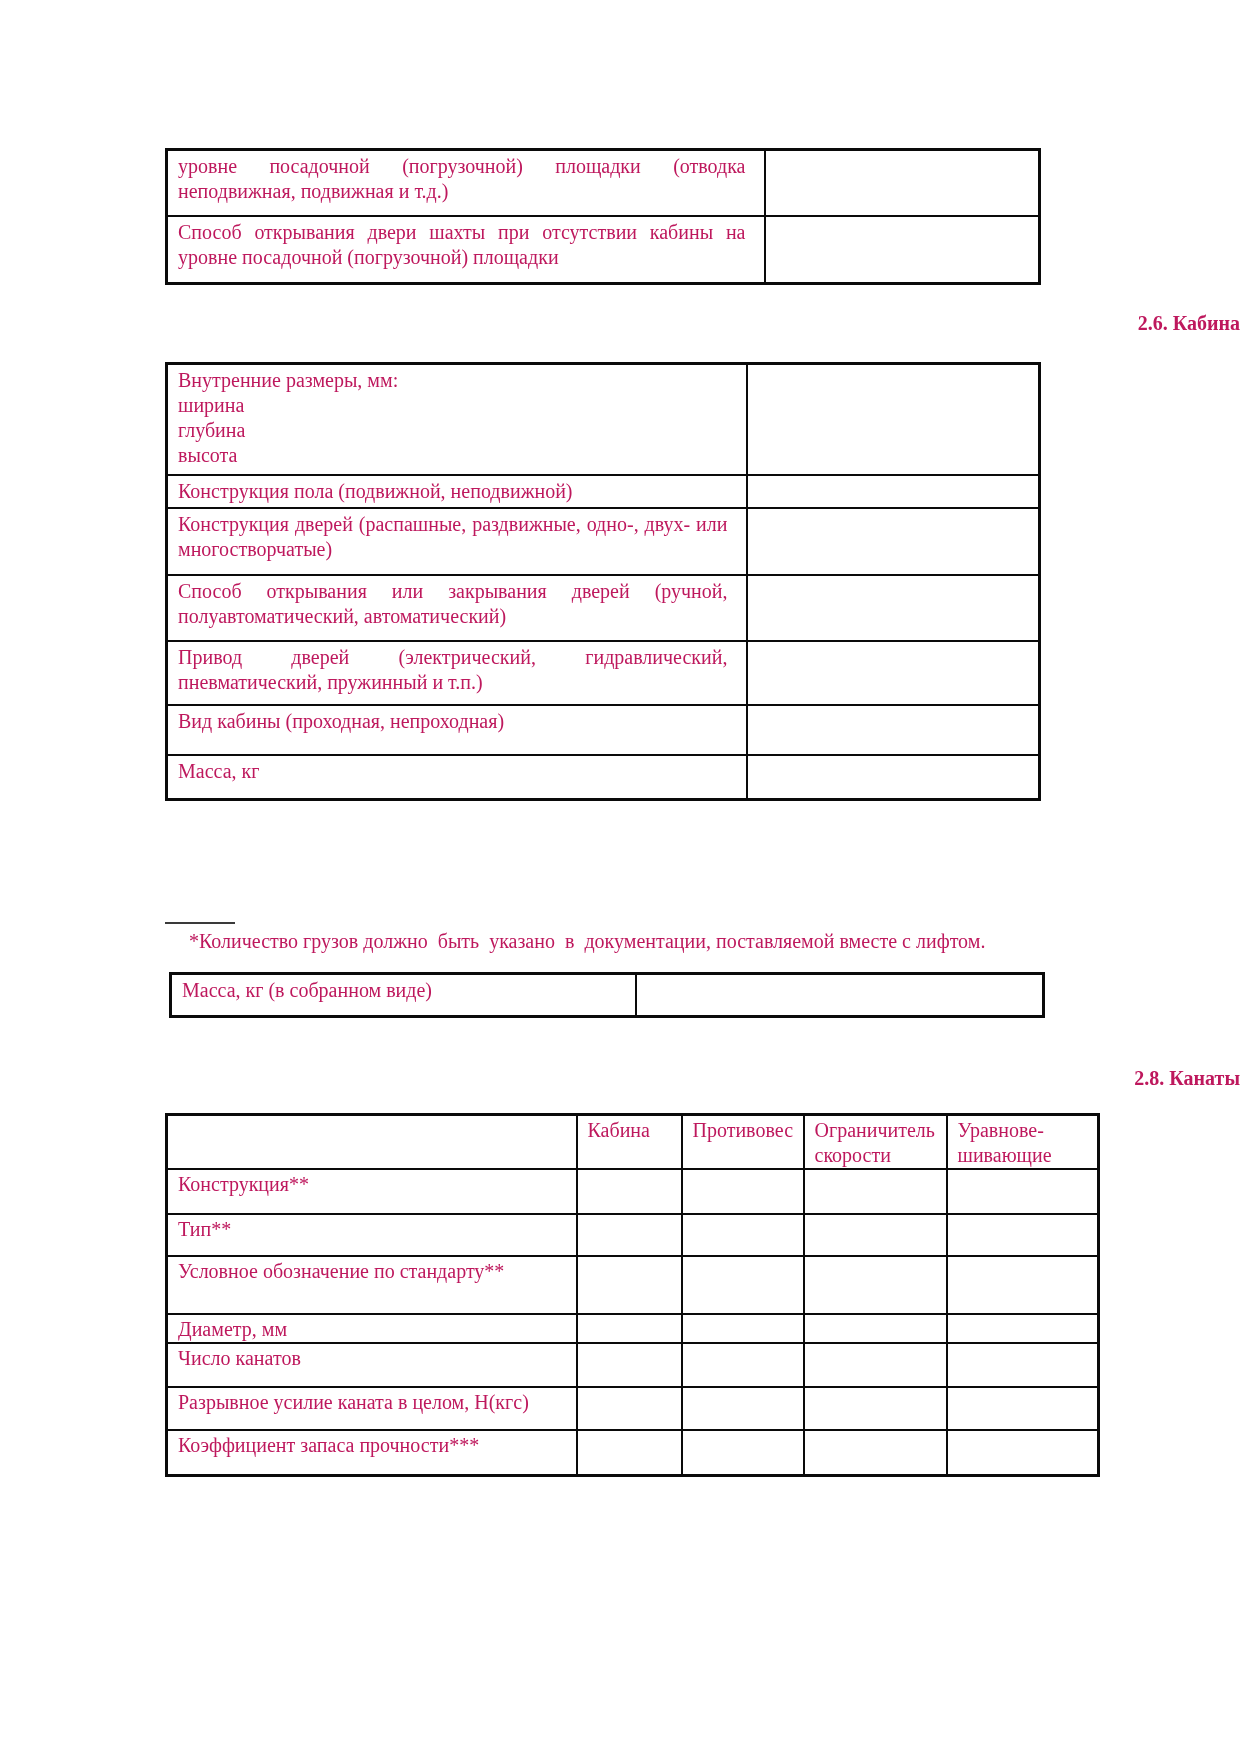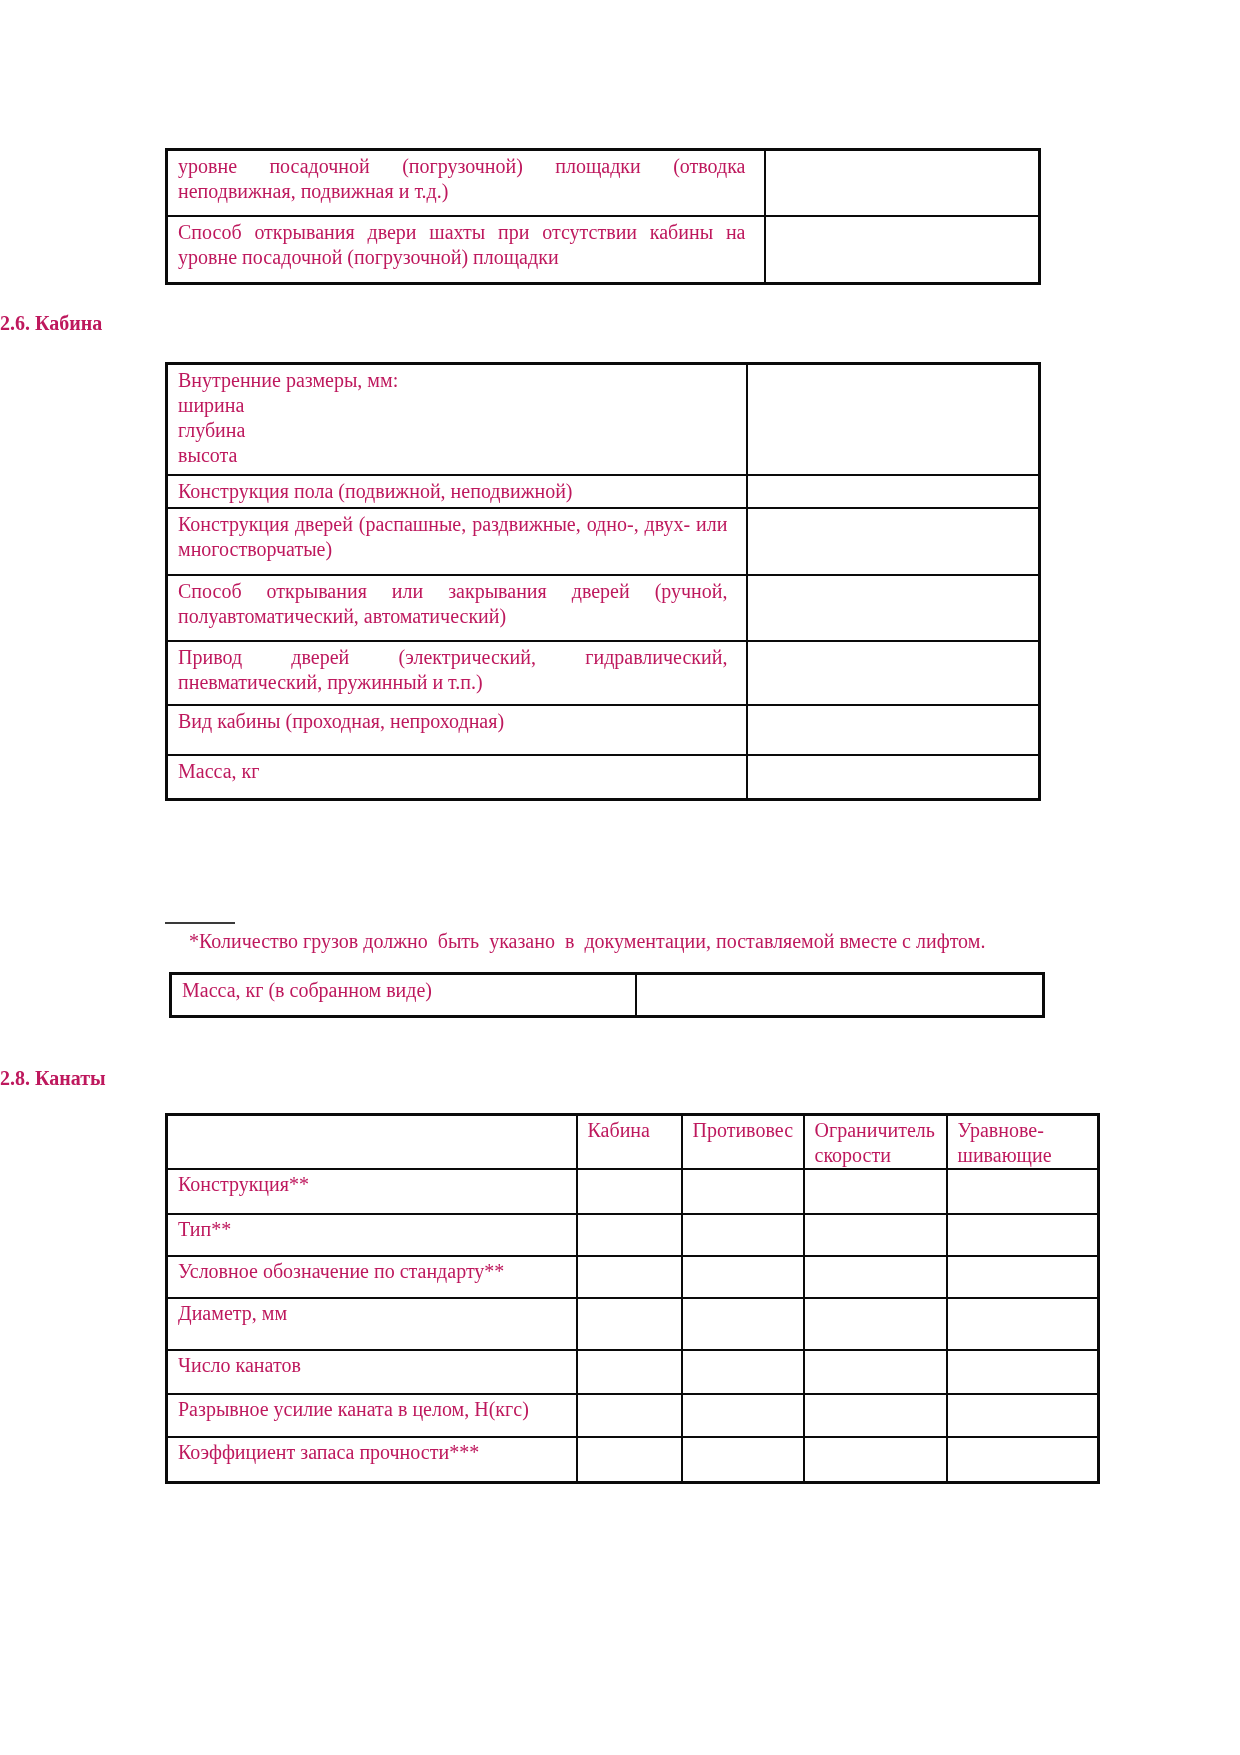--- a/index.html
+++ b/index.html
@@ -26,21 +26,21 @@
     padding: 3px 18px 3px 10px;
     font-size: 20px;
     line-height: 25px;
     text-align: justify;
     overflow: hidden;
   }
   table.tbl td.val { padding: 3px 6px; }
 
   .heading {
     width: 1240px;
-    text-align: left;
+    text-align: right;
     font-size: 20px;
     line-height: 25px;
     font-weight: bold;
   }
 
   .pre { white-space: pre-wrap; }
 
   #footnote-rule { width: 70px; height: 2px; background: #3a3a3a; }
 
   #footnote-text {
@@ -168,28 +168,28 @@
         <td class="val"></td>
         <td class="val"></td>
       </tr>
       <tr style="height:42px">
         <td>Тип**</td>
         <td class="val"></td>
         <td class="val"></td>
         <td class="val"></td>
         <td class="val"></td>
       </tr>
-      <tr style="height:42px">
+      <tr style="height:58px">
         <td>Условное обозначение по стандарту**</td>
         <td class="val"></td>
         <td class="val"></td>
         <td class="val"></td>
         <td class="val"></td>
       </tr>
-      <tr style="height:52px">
+      <tr style="height:29px">
         <td>Диаметр, мм</td>
         <td class="val"></td>
         <td class="val"></td>
         <td class="val"></td>
         <td class="val"></td>
       </tr>
       <tr style="height:44px">
         <td>Число канатов</td>
         <td class="val"></td>
         <td class="val"></td>

